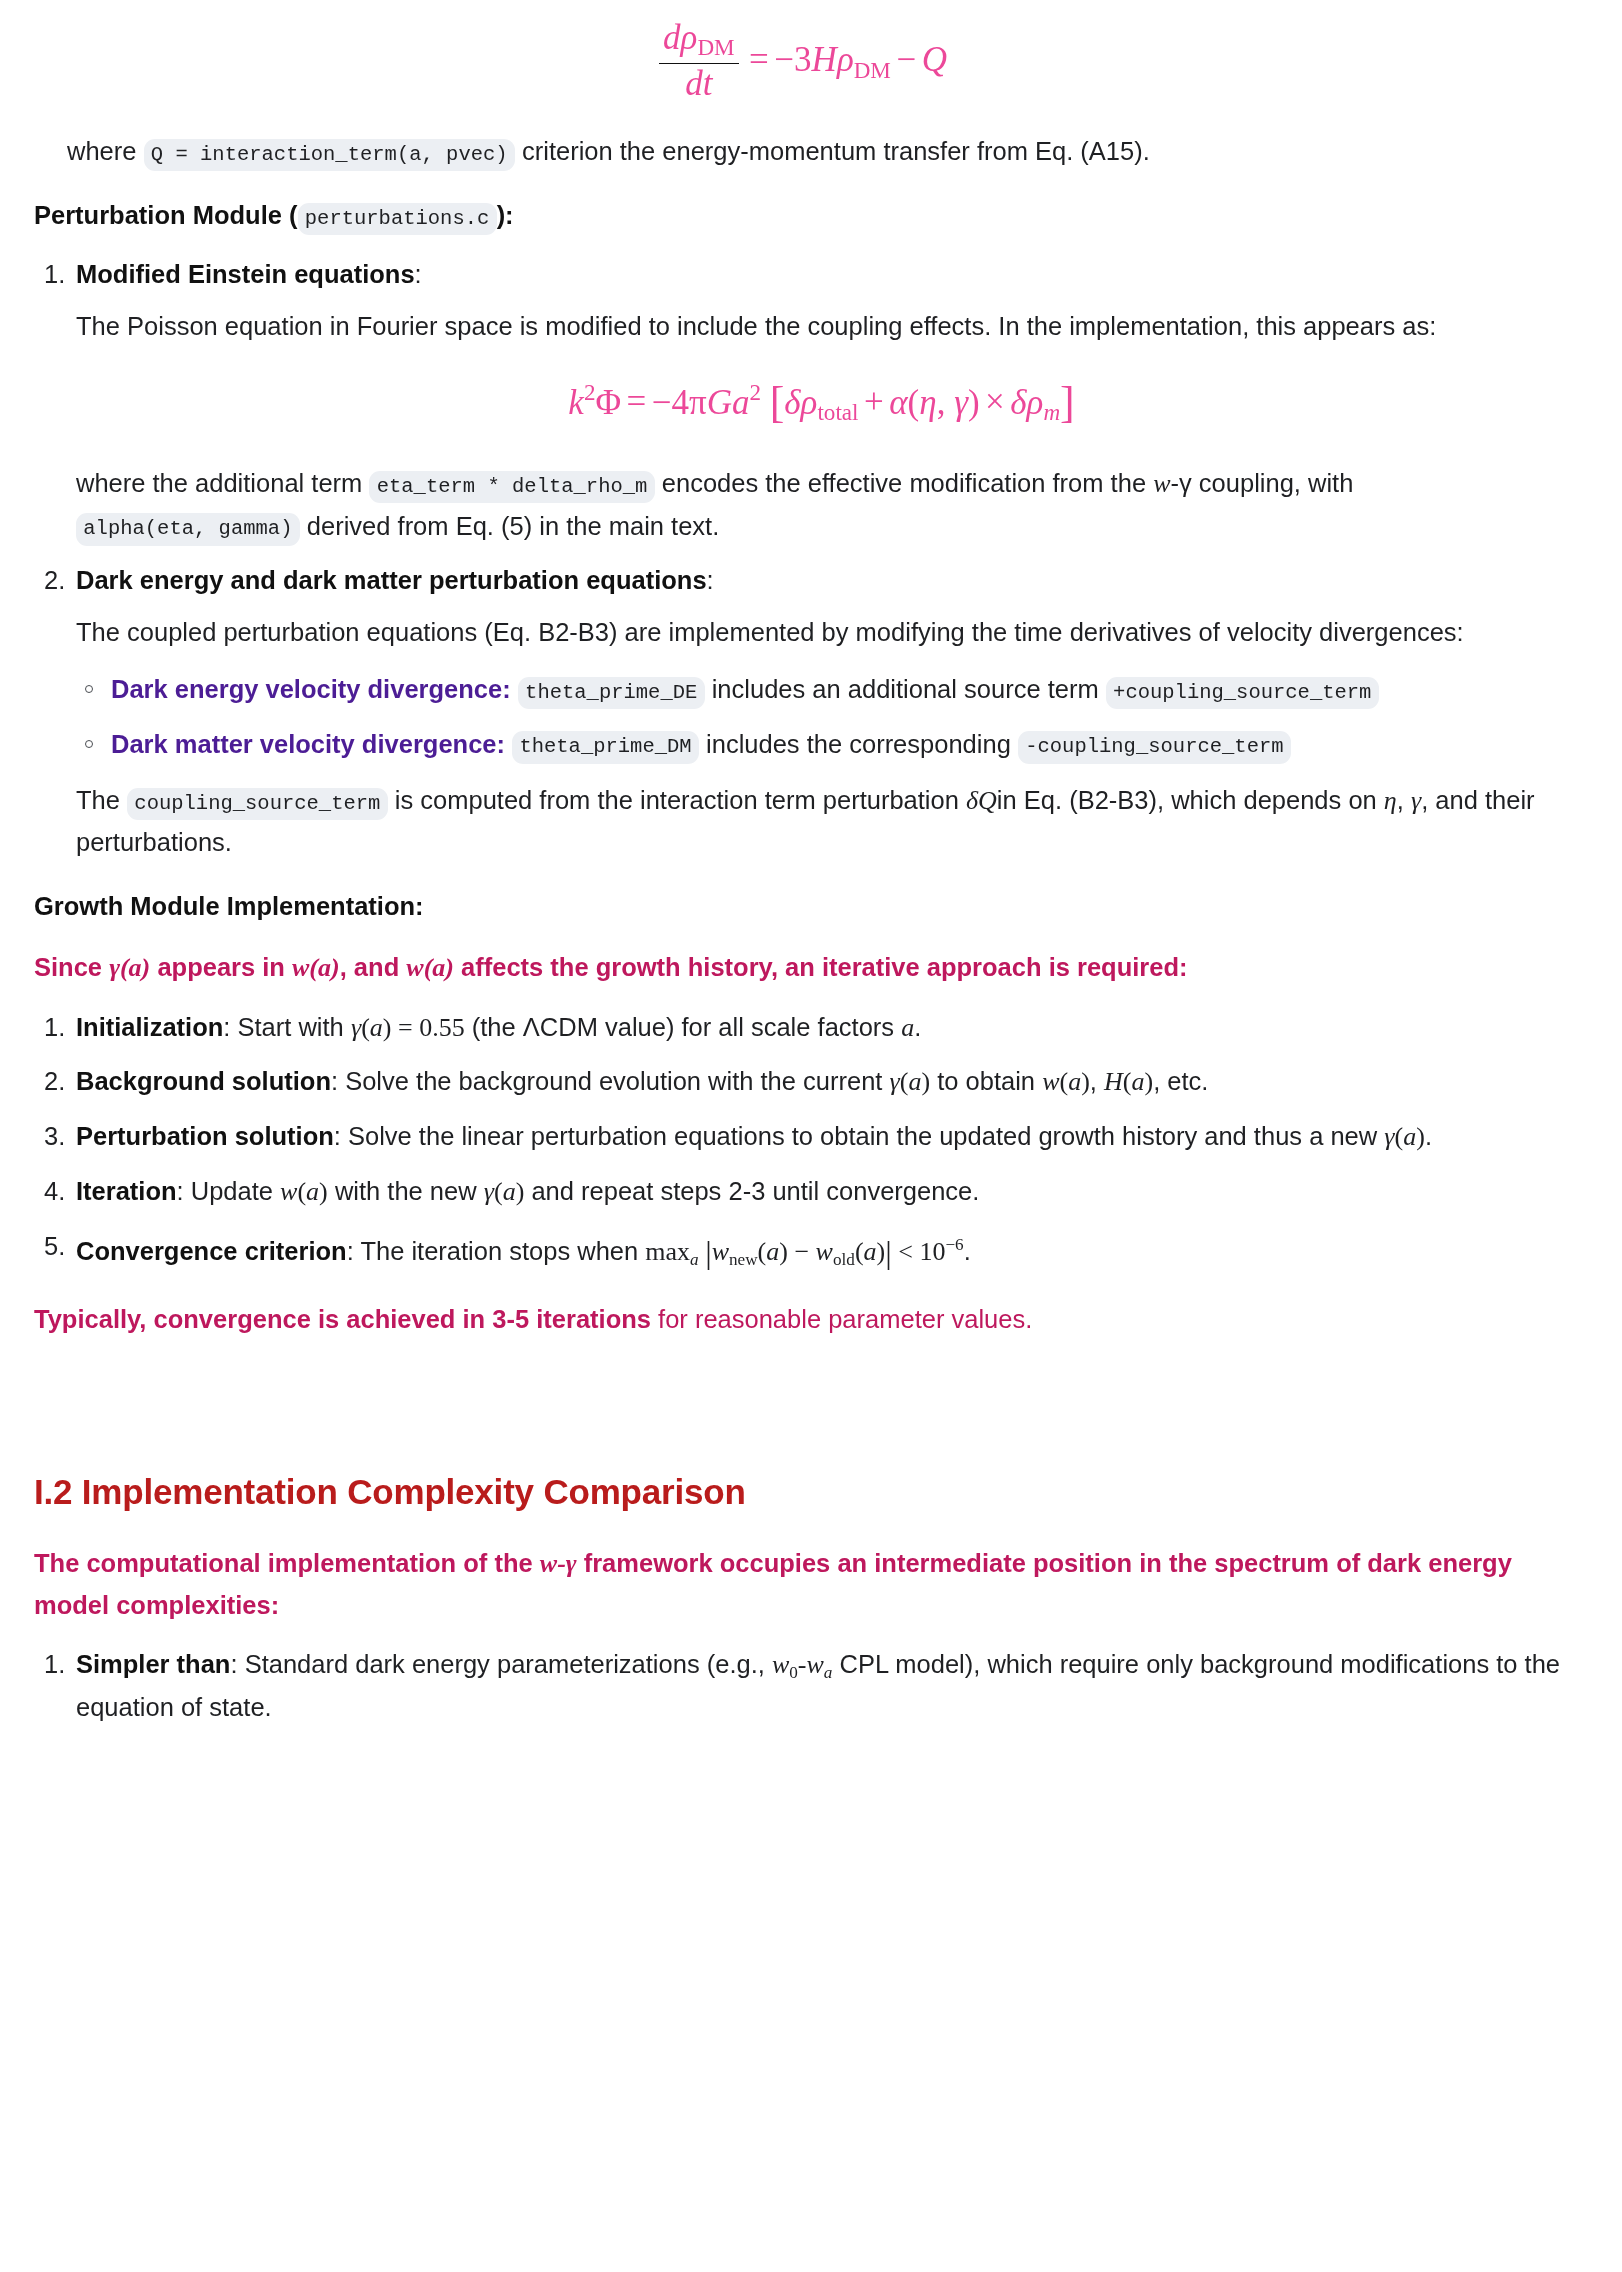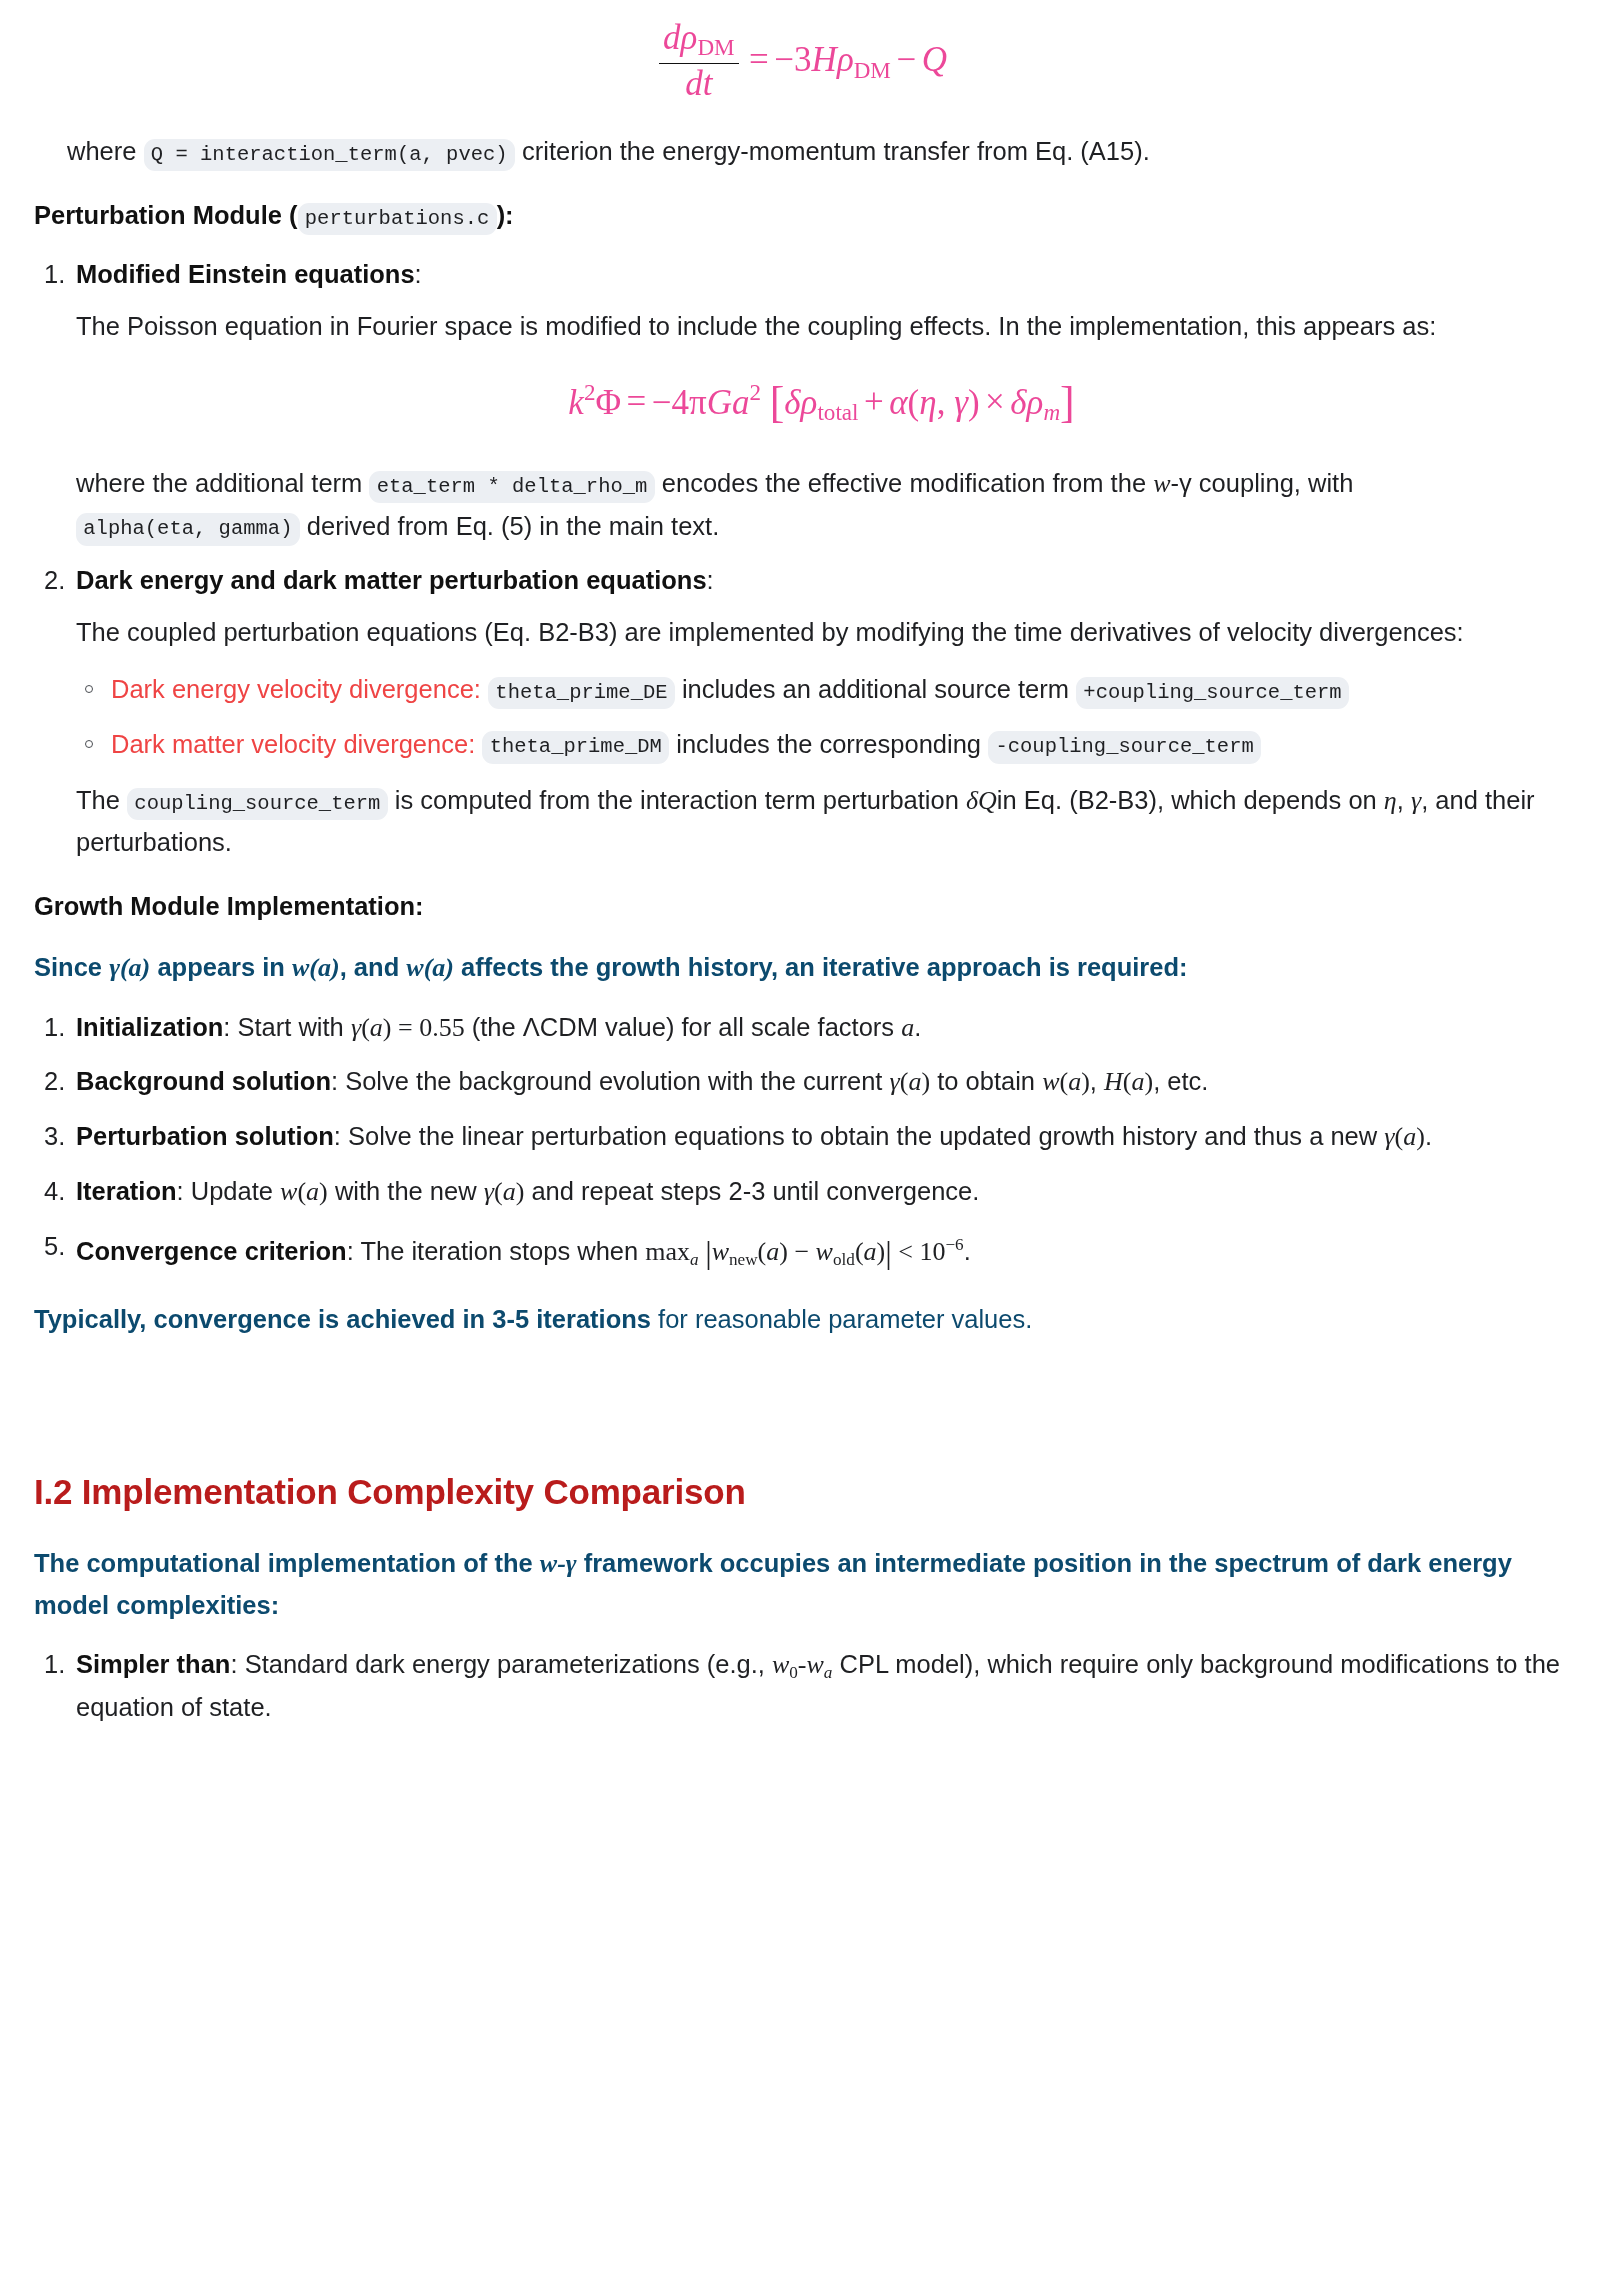--- a/index.html
+++ b/index.html
@@ -74,21 +74,21 @@
     line-height: 1.62;
     color: #1f2023;
     margin: 0;
   }
   .para {
     margin: 13.6px 0 13.6px 0;
   }
   .para.indent { margin-left: 33px; }
   .bold-para {
     font-weight: bold;
-    color: #0c4a6e;
+    color: #be185d;
     margin: 21px 0 18px 0;
   }
 
   
   .sub-head {
     font-size: 25.5px;
     font-weight: bold;
     color: #111;
     margin: 23.6px 0 20px 0;
     line-height: 1.5;
@@ -170,21 +170,21 @@
     content: "";
     position: absolute;
     left: 9px;
     top: 16.4px;
     width: 8.2px;
     height: 8.2px;
     border: 1.8px solid #4a4d52;
     border-radius: 50%;
     box-sizing: border-box;
   }
-  ul.circles > li .lead { font-weight: normal; color: #ef4444; }
+  ul.circles > li .lead { font-weight: bold; color: #4c1d95; }
   .spacer-lg { height: 41px; }
 </style>
 </head>
 <body>
 
 <div class="page">
 
   <div class="eq-display first">
     <span class="frac">
       <span class="num"><span class="mi">d</span><span class="mi">ρ</span><span class="sub">DM</span></span>

